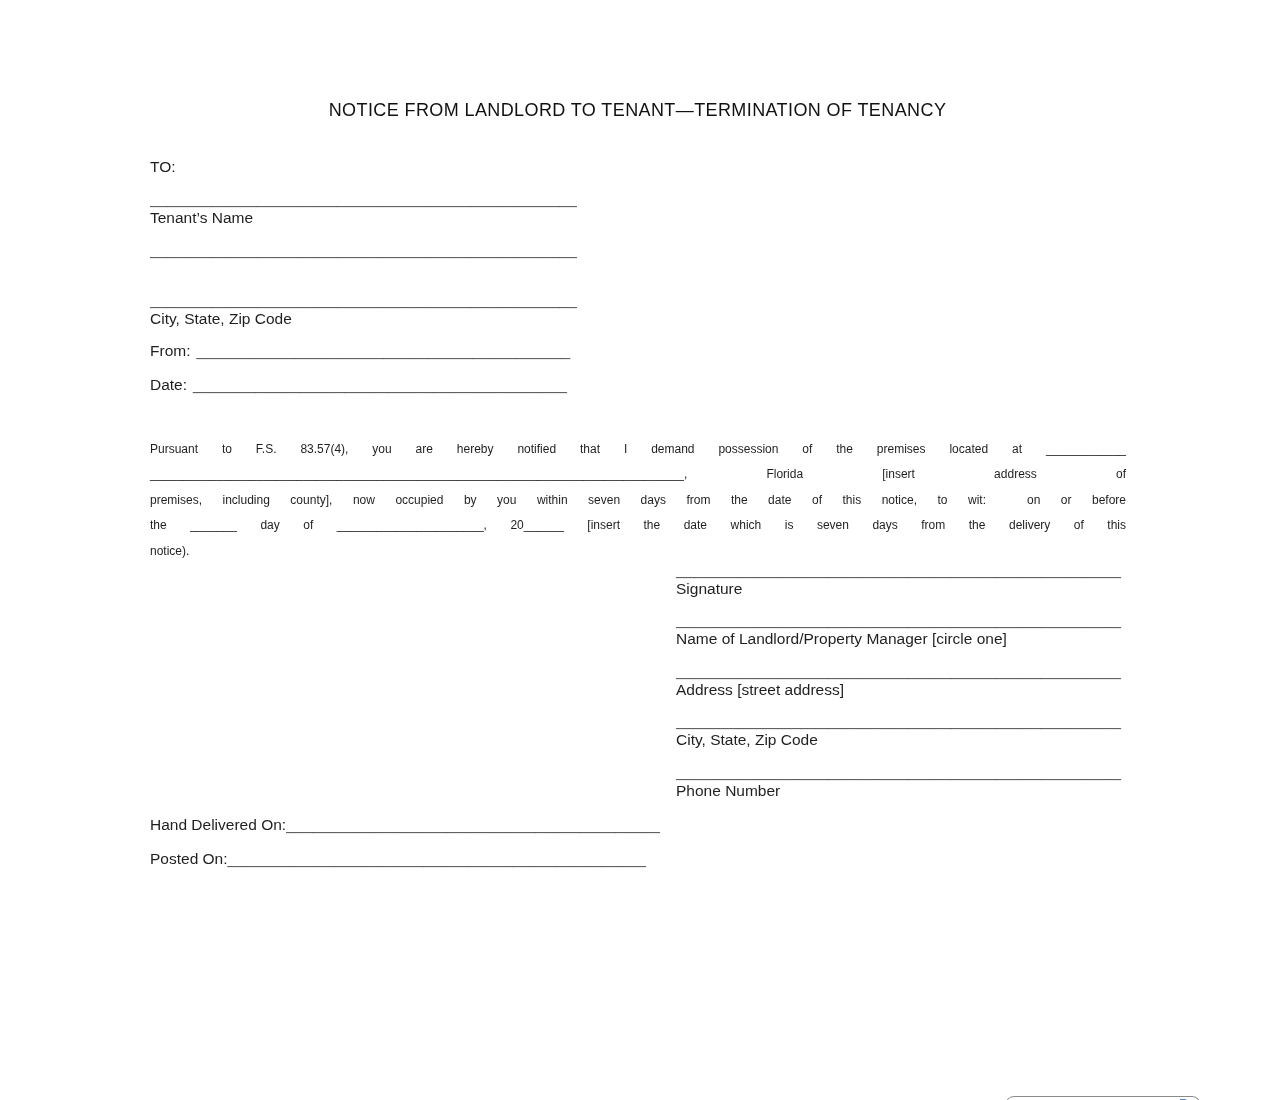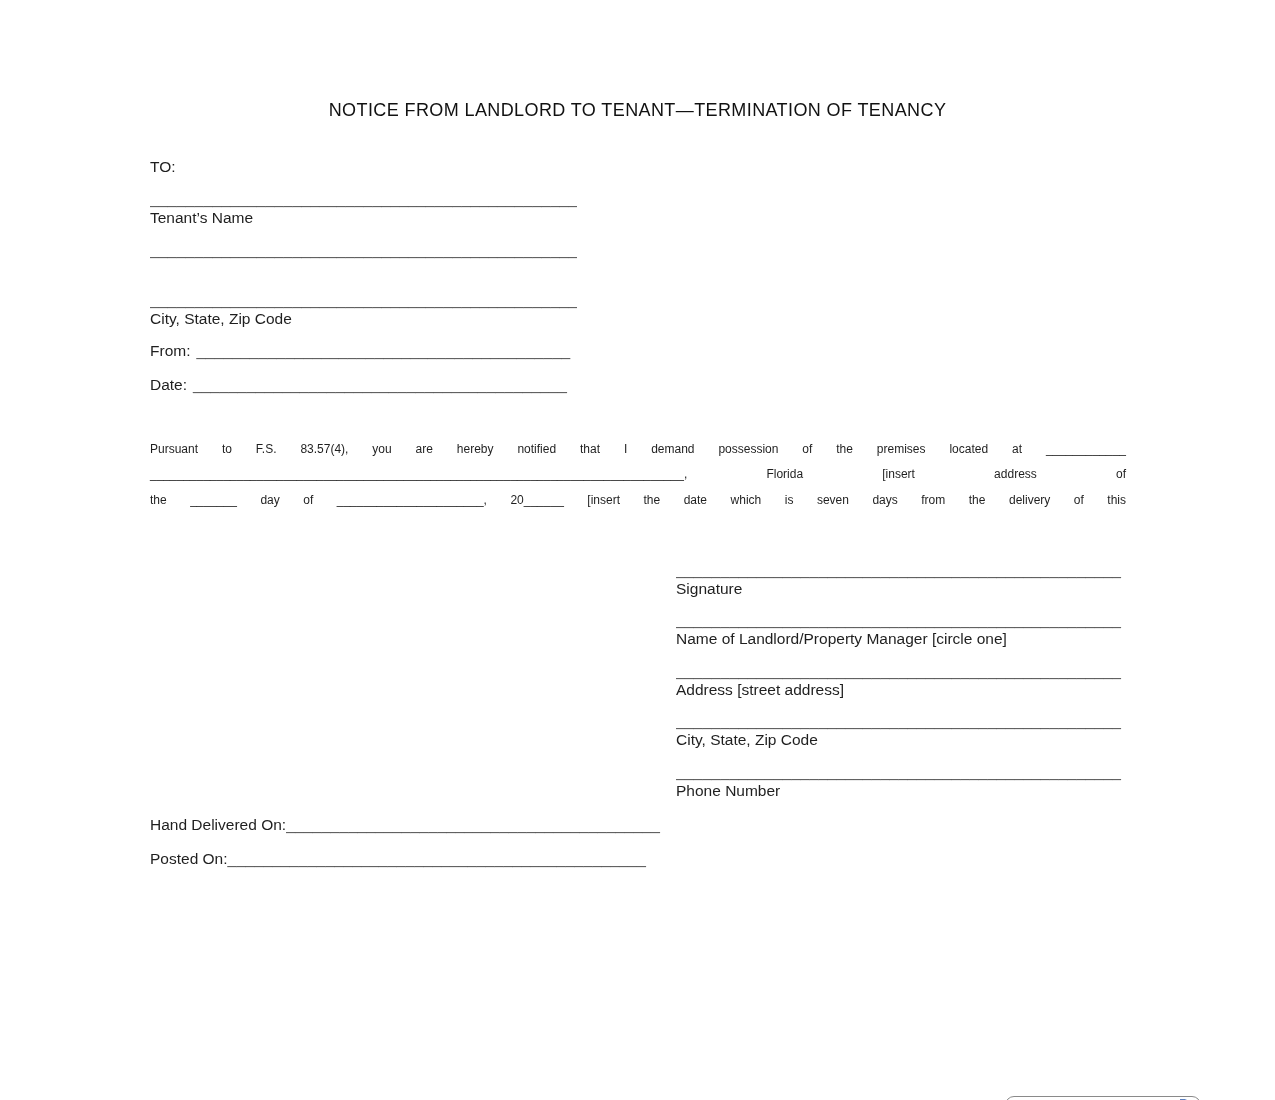--- a/index.html
+++ b/index.html
@@ -71,21 +71,23 @@
   <div class="inline-field" style="left:150px; top:342px;">
     <span>From:</span><span class="line-seg gap">__________________________________________</span>
   </div>
   <div class="inline-field" style="left:150px; top:376px;">
     <span>Date:</span><span class="line-seg gap">__________________________________________</span>
   </div>
 
   <div class="body-par">
     <div class="bl just">Pursuant to F.S. 83.57(4), you are hereby notified that I demand possession of the premises located at ____________</div>
     <div class="bl just">________________________________________________________________________________, Florida [insert address of</div>
+    <div class="bl just">premises, including county], now occupied by you within seven days from the date of this notice, to wit:&nbsp; on or before</div>
     <div class="bl just">the _______ day of ______________________, 20______ [insert the date which is seven days from the delivery of this</div>
+    <div class="bl">notice).</div>
   </div>
 
   <div class="field" style="left:676px; top:561px; width:446px;">
     <div class="row-line">__________________________________________________</div>
     <div class="row-label">Signature</div>
   </div>
   <div class="field" style="left:676px; top:611px; width:446px;">
     <div class="row-line">__________________________________________________</div>
     <div class="row-label">Name of Landlord/Property Manager [circle one]</div>
   </div>

